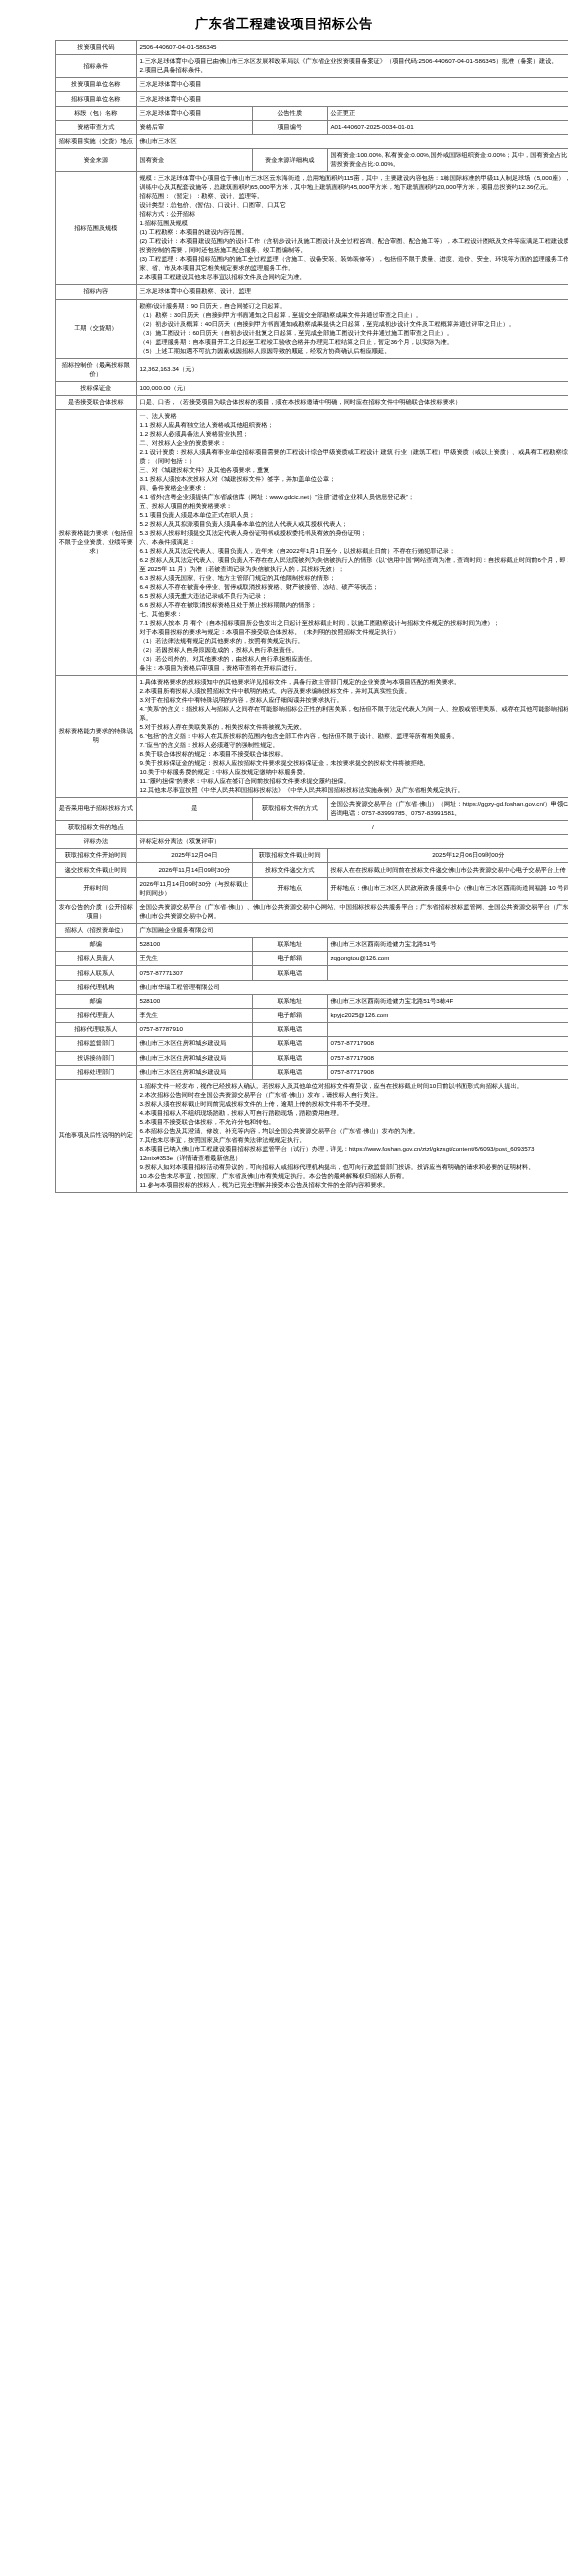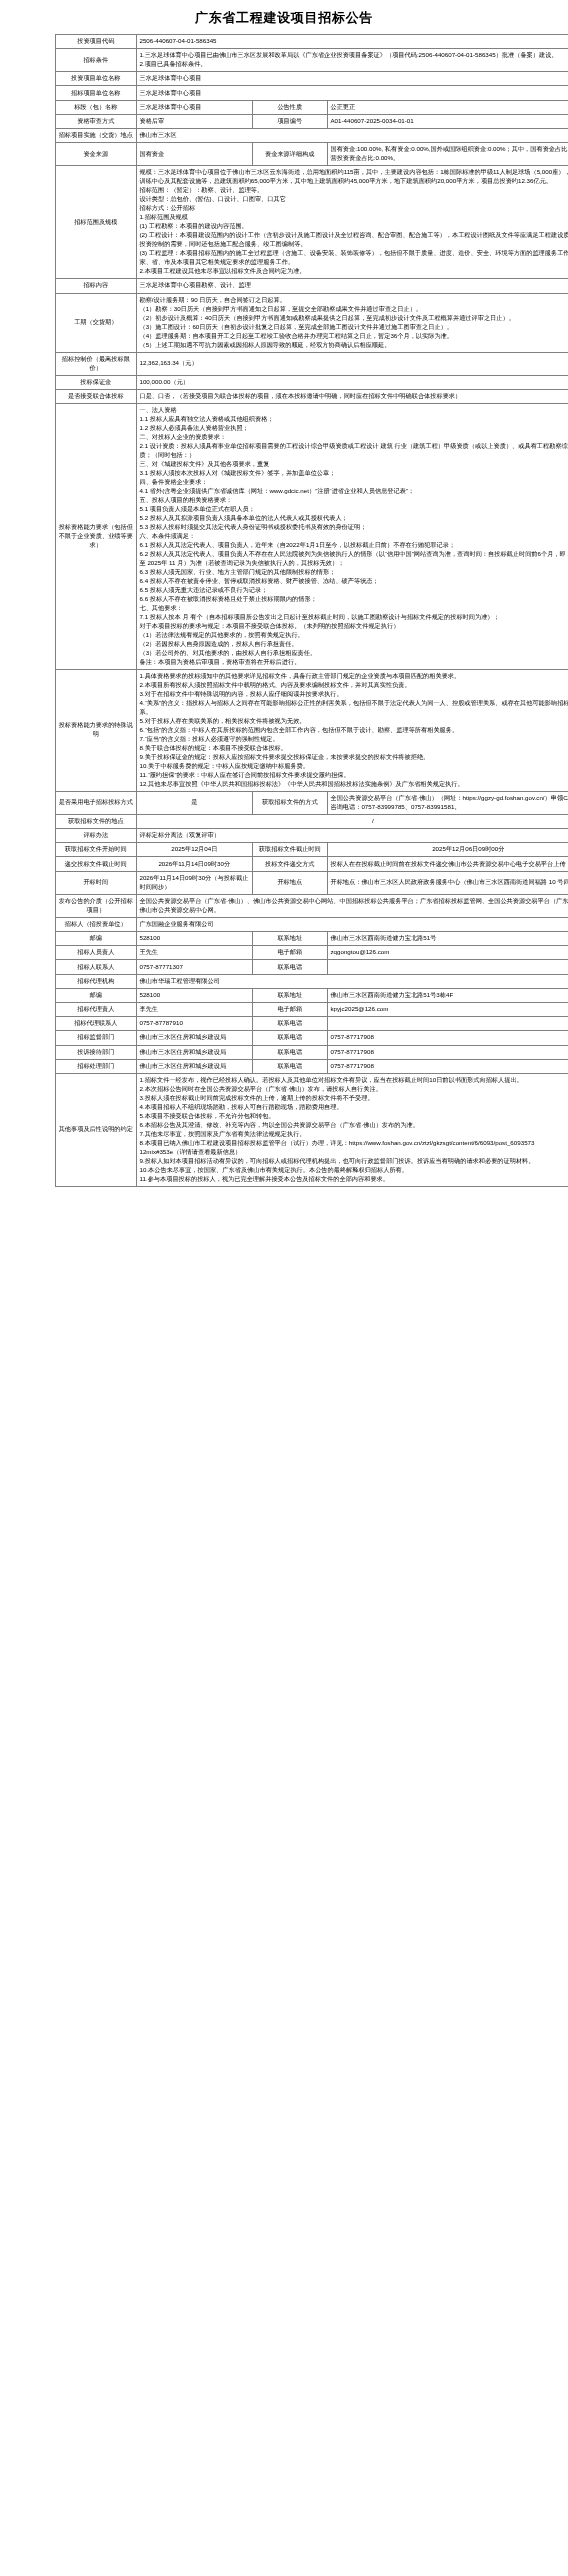--- a/index.html
+++ b/index.html
@@ -1,17 +1,17 @@
 <!DOCTYPE html>
 <html style="font-size:11px"><head>
 <meta charset="utf-8">
 <style>
   html,body{margin:0;padding:0;background:#ffffff;}
   body{font-family:"Liberation Sans","DejaVu Sans",sans-serif;color:#000;}
-  .page{width:472px;margin:1px auto;padding:4.1px 6.8px 13.7px 6.8px;box-sizing:border-box;}
+  .page{width:472px;margin:7px auto;padding:4.1px 6.8px 13.7px 6.8px;box-sizing:border-box;}
   .title{text-align:center;font-size:13px;font-weight:bold;letter-spacing:0.7px;margin:4.1px 0 6.8px 0;font-family:"Liberation Serif","DejaVu Serif",serif;}
   table.main{width:555px;border-collapse:collapse;table-layout:fixed;}
   table.main td{border:0.7px solid #808080;vertical-align:middle;padding:2.1px 2.7px;font-size:6.2px;line-height:1.45;}
   td.lbl{width:81px;text-align:center;background:#fff;font-size:6.5px;font-weight:normal;}
   td.val{font-size:6.2px;}
   .c{text-align:center;}
   .small{font-size:5.8px;line-height:1.5;}
   .tiny{font-size:5.5px;line-height:1.5;}
   .bottom-note{font-size:5.8px;line-height:1.55;}
 </style>

